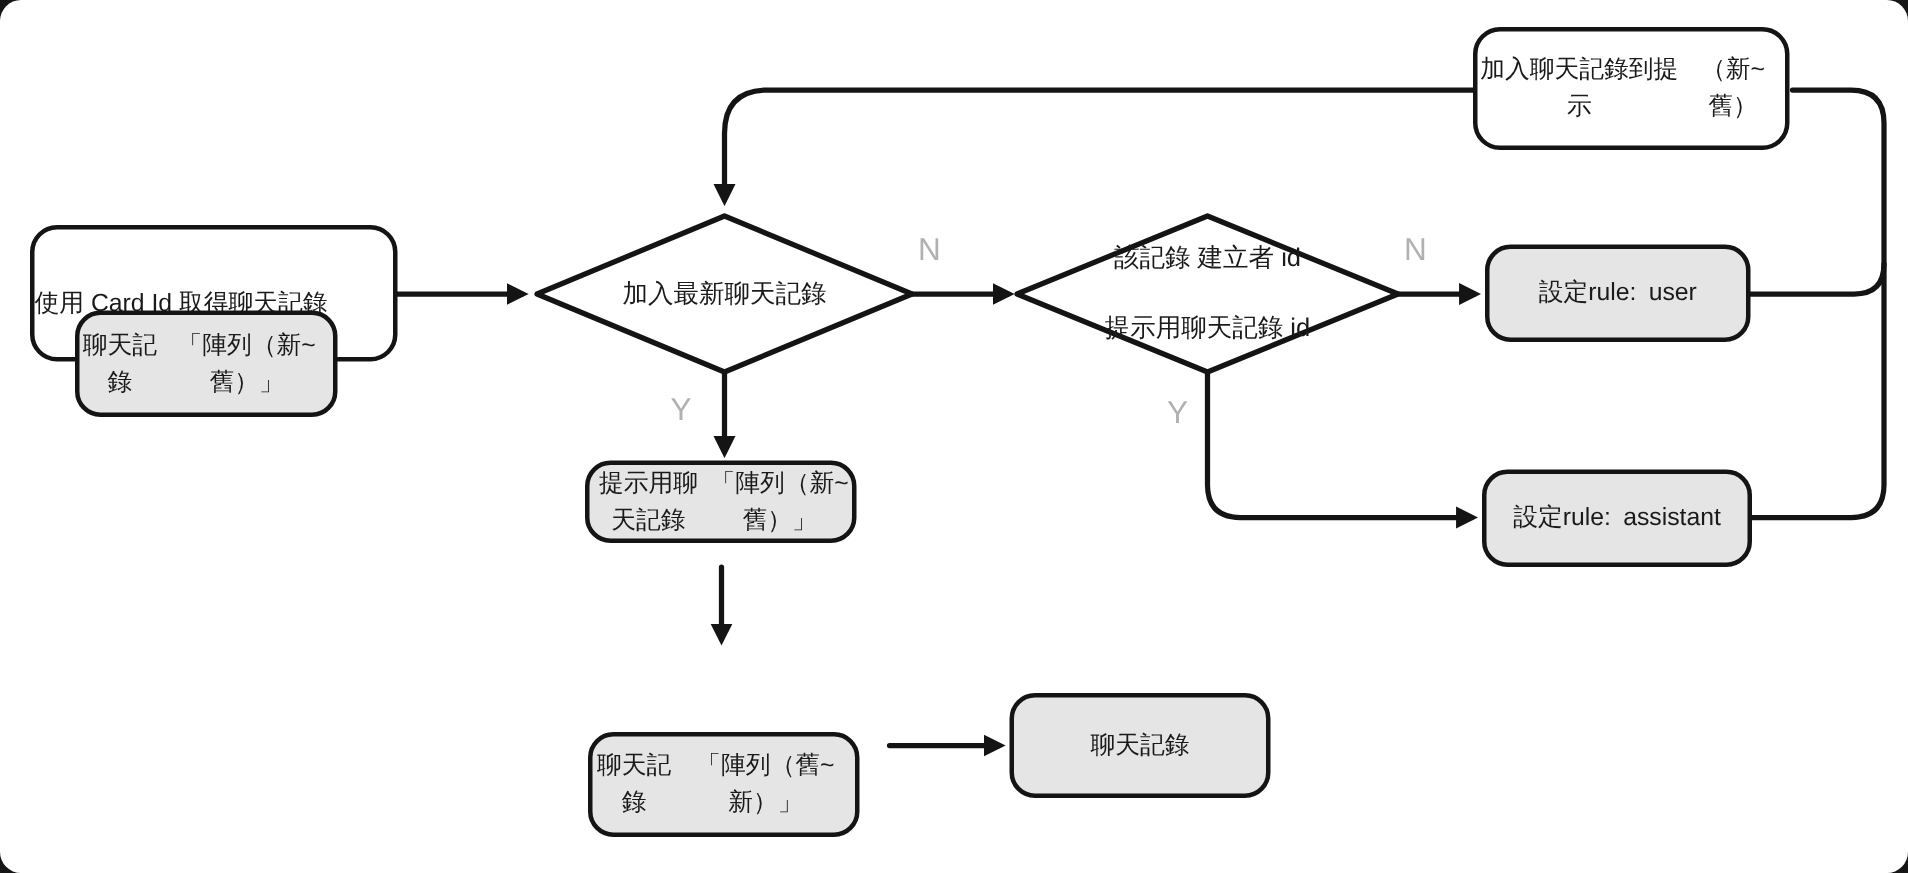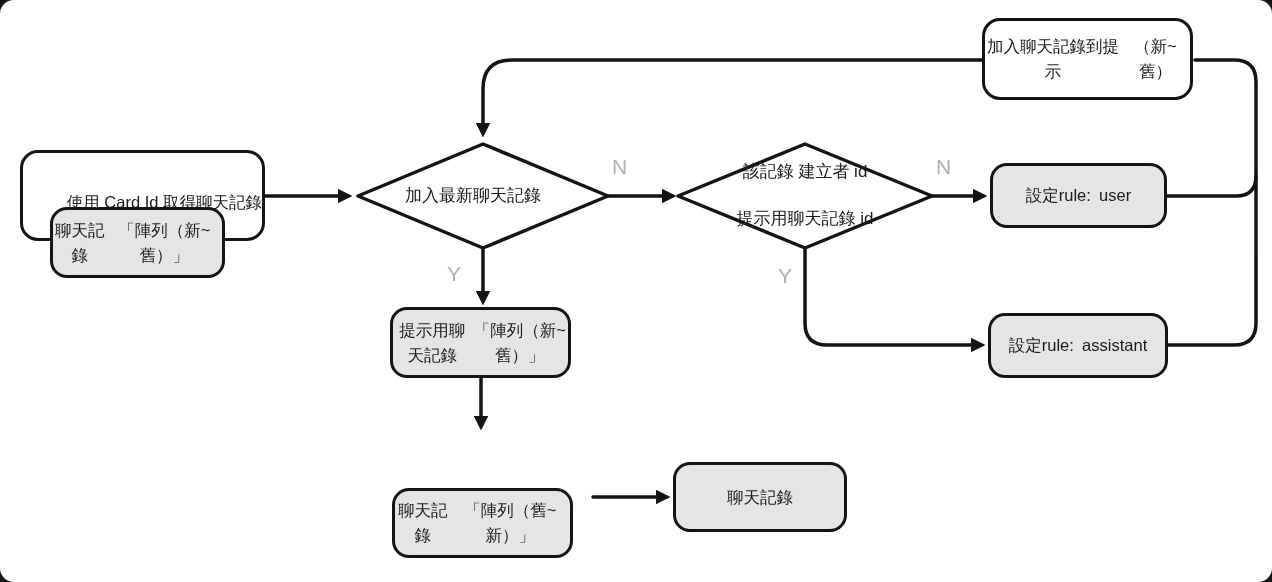--- a/index.html
+++ b/index.html
@@ -9,39 +9,39 @@
     font-family:"Liberation Sans","DejaVu Sans",sans-serif;color:#1a1a1a;
   }
   .layer{position:absolute;left:0;top:0;width:1272px;height:582px;}
   .node{
     position:absolute;box-sizing:border-box;border:3px solid #141414;
     display:flex;flex-direction:row;align-items:center;justify-content:center;
     text-align:center;font-size:16.5px;line-height:25px;border-radius:18px;
     background:#ffffff;
   }
   .node.gray{background:#e5e5e5;border-radius:17px;}
-  .node.container{justify-content:flex-end;padding-top:13px;}
+  .node.container{justify-content:flex-start;padding-top:13px;}
   .edge-label{
     position:absolute;font-size:21px;color:#b1b1b1;line-height:20px;
     font-family:"Liberation Sans","DejaVu Sans",sans-serif;
   }
   .diamond-text{
     position:absolute;display:flex;flex-direction:column;align-items:center;
     justify-content:center;text-align:center;font-size:17px;line-height:27px;
     background:transparent;
   }
   
   #n-fetch{left:20px;top:150px;width:245px;height:91px;}
   #n-fetch-data{left:50px;top:207px;width:175px;height:71px;}
-  #dt-token{left:353px;top:149px;width:240px;height:92px;gap:32px;}
+  #dt-token{left:363px;top:149px;width:240px;height:92px;gap:32px;}
   #dt-creator{left:683px;top:149px;width:244px;height:92px;gap:20px;}
   #n-addprompt{left:982px;top:18px;width:211px;height:82px;}
   #n-ruleuser{left:990px;top:163px;width:177px;height:65px;}
   #n-ruleassist{left:988px;top:313px;width:180px;height:65px;}
-  #n-prompt{left:390px;top:307px;width:181px;height:71px;}
+  #n-prompt{left:390px;top:307px;width:181px;height:55px;}
   #n-reverse{left:372px;top:433px;width:221px;height:95px;}
   #n-reverse-data{left:392px;top:488px;width:181px;height:70px;}
   #n-output{left:673px;top:462px;width:174px;height:70px;}
   #lbl-n1{left:612px;top:157px;}
   #lbl-y1{left:447px;top:264px;}
   #lbl-n2{left:936px;top:157px;}
   #lbl-y2{left:778px;top:266px;}
 </style>
 </head>
 <body>

